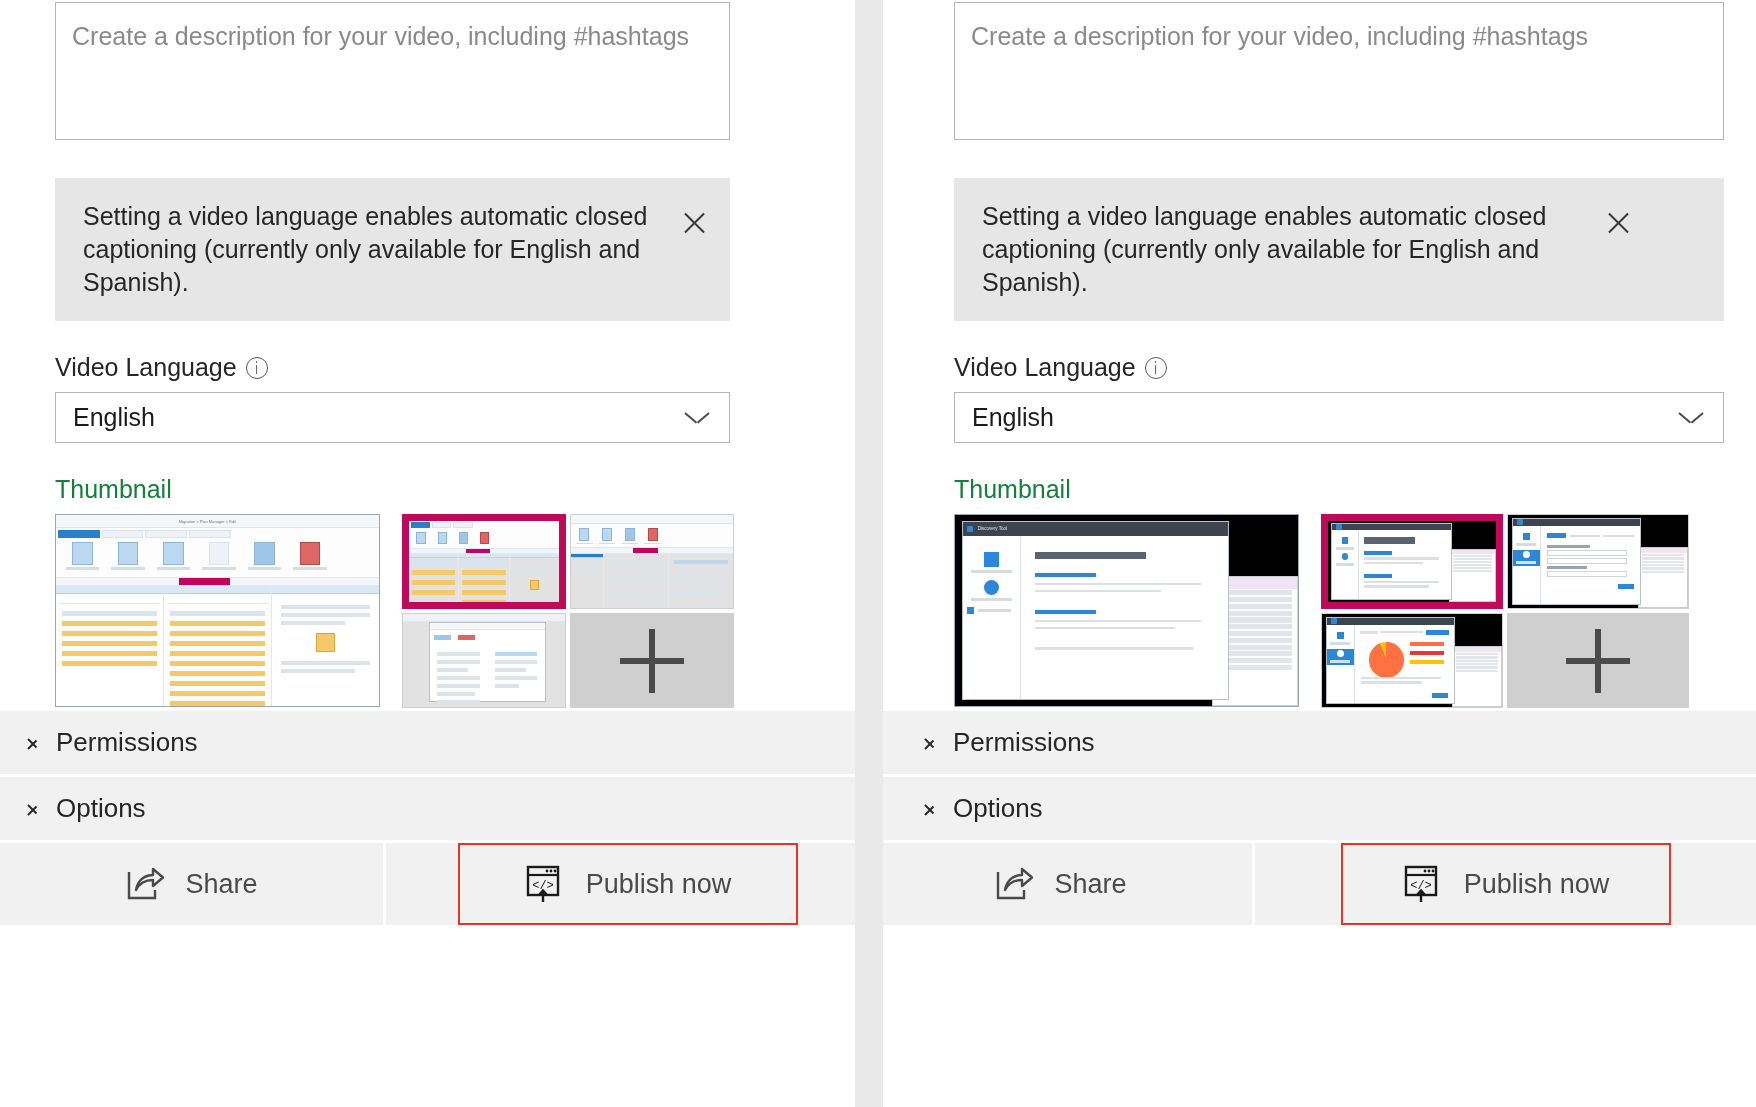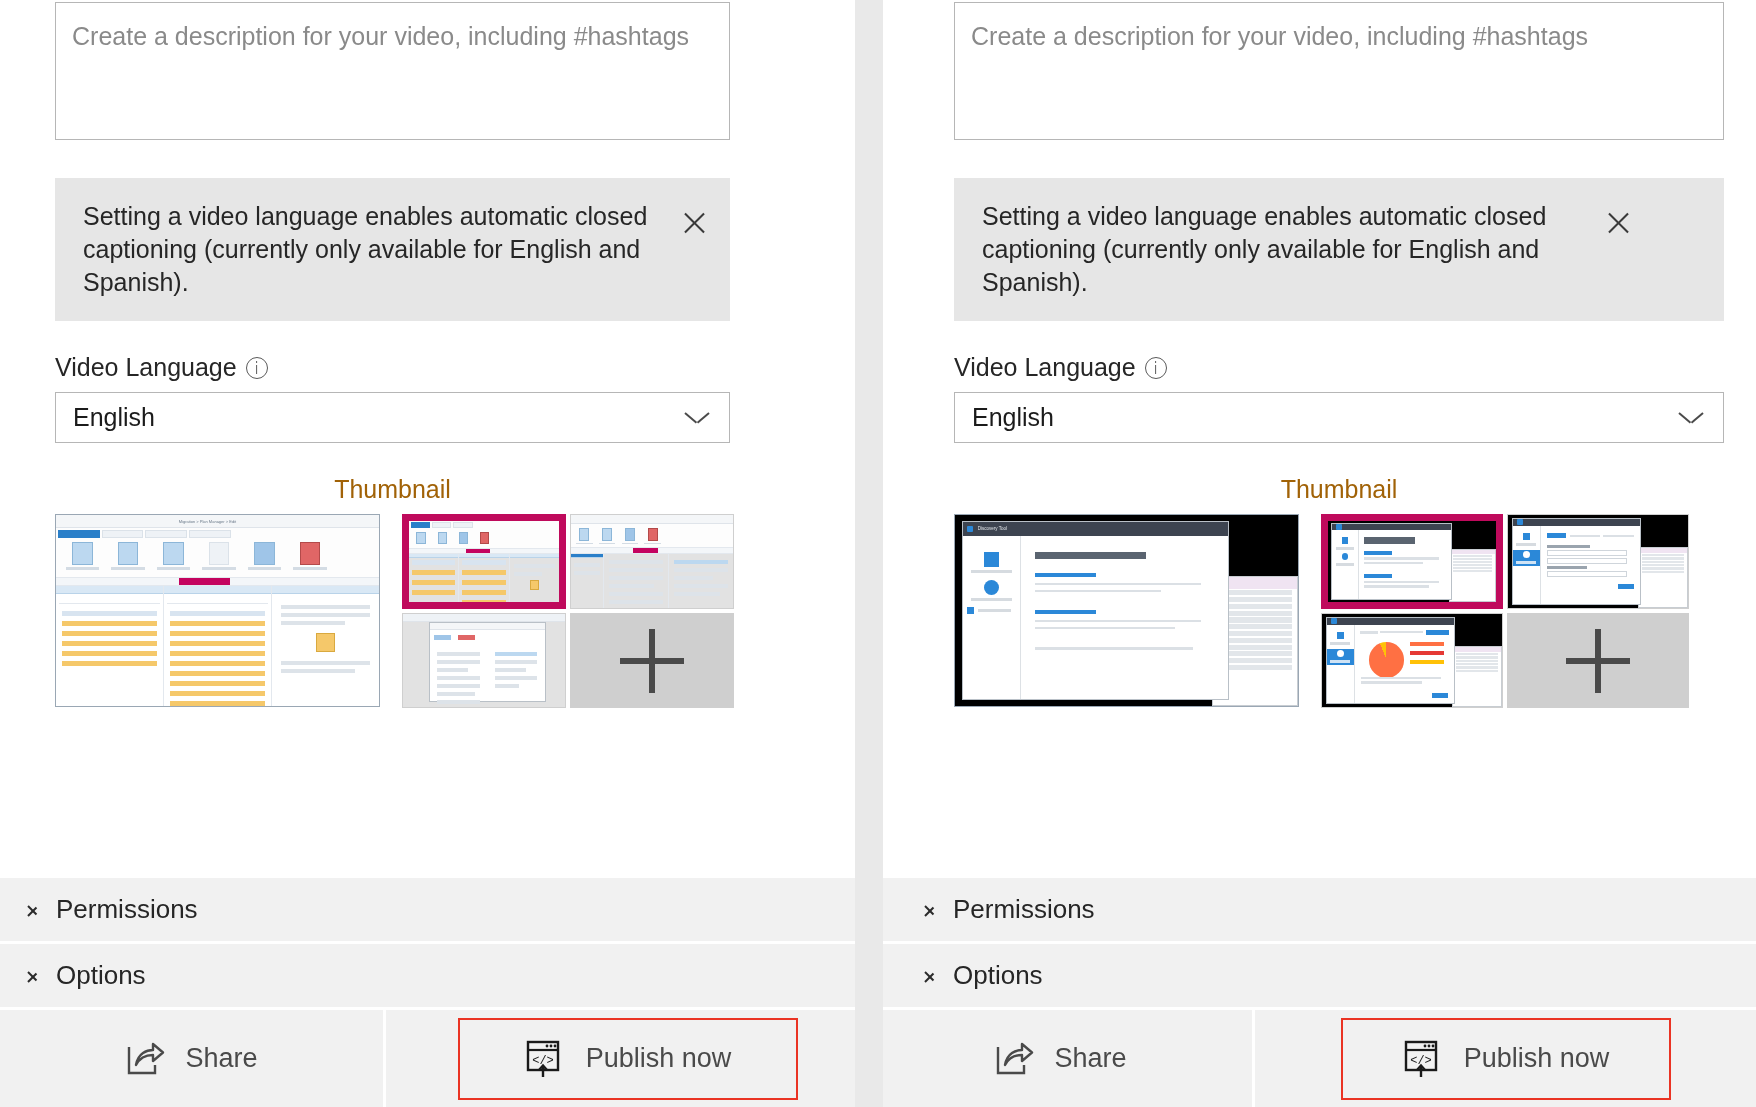--- a/index.html
+++ b/index.html
@@ -14,21 +14,21 @@
   .stage {
     position: relative;
     width: 1756px; height: 1107px;
     display: flex;
     background: #ffffff;
   }
 
   
   .panel {
     position: relative;
-    height: 1107px;
+    height: 843px;
     background: #ffffff;
     display: flex;
     flex-direction: column;
   }
   .panel-left  { width: 869px; }
   .panel-right { width: 887px; }
 
   .divider-strip {
     position: absolute;
     top: 0; left: 855px;
@@ -154,22 +154,21 @@
     position: absolute; top: 1px;
     width: 15px; height: 2px; background: #4a4a4a;
   }
   .chev::before { left: 0;  transform: rotate(40deg);  transform-origin: left center; }
   .chev::after  { right: 0; transform: rotate(-40deg); transform-origin: right center; }
 
   
   .thumb-label {
     margin-top: 32px;
     font-size: 25px;
-    color: #a16207;
-    text-align: center;
+    color: #15803d;
   }
   .thumb-area {
     margin-top: 10px;
     display: flex;
     align-items: flex-start;
     gap: 0;
   }
   .thumb-hero {
     flex: 0 0 auto;
     border: 1px solid #9aa7b4;

